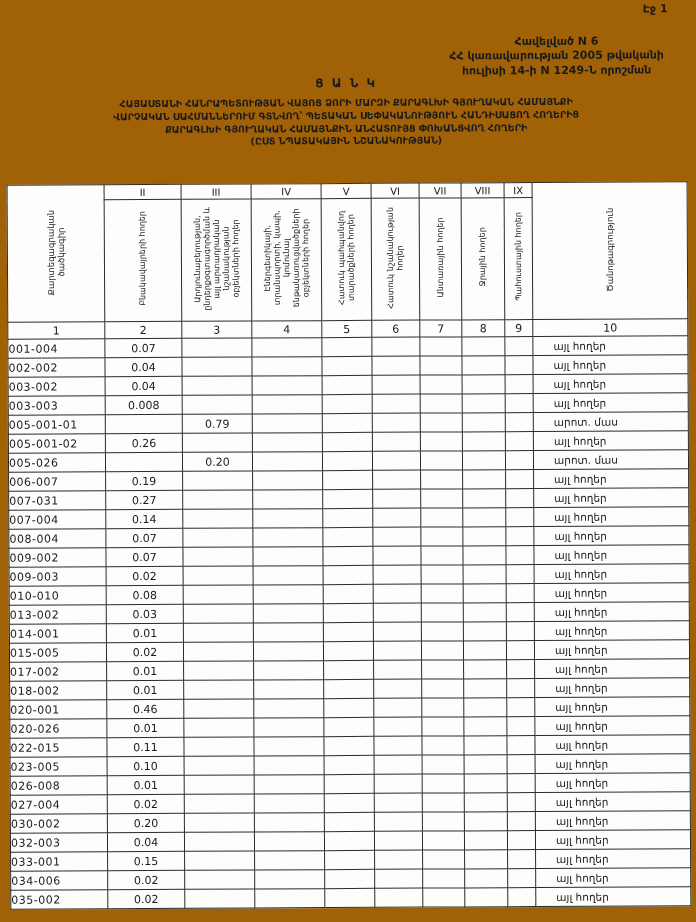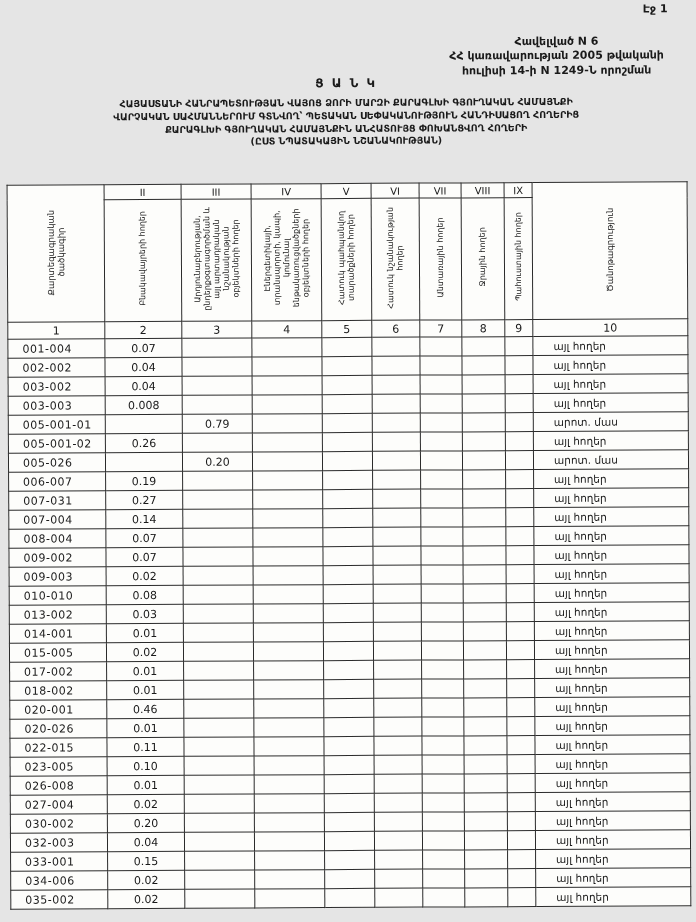--- a/index.html
+++ b/index.html
@@ -2,21 +2,21 @@
 <html><head>
 <meta charset="utf-8">
 <style>
   * { box-sizing: border-box; margin: 0; padding: 0; }
   html, body { background: #ffffff; }
   body { font-family: "DejaVu Sans", sans-serif; color: #1a1a1a; }
   .page {
     position: relative;
     width: 696px;
     height: 922px;
-    background: #e5e5e5;
+    background: #a16207;
     overflow: hidden;
   }
   .tilt {
     position: absolute;
     inset: 0;
     transform: rotate(-0.3deg);
     transform-origin: 50% 50%;
   }
   .page-number {
     position: absolute;
@@ -86,21 +86,21 @@
     text-align: center;
   }
   .vh.tall { max-height: 132px; font-size: 8.5px; }
   .numbers-row th { height: 17px; font-size: 11px; font-weight: bold; }
   .land-table tbody td {
     height: 19px;
     font-size: 11px;
     vertical-align: middle;
     white-space: nowrap;
   }
-  .land-table tbody td.c1 { text-align: left; padding-left: 14px; letter-spacing: 0.5px; }
+  .land-table tbody td.c1 { text-align: left; letter-spacing: 0.5px; }
   .land-table tbody td.c2, .land-table tbody td.c3, .land-table tbody td.c4,
   .land-table tbody td.c5, .land-table tbody td.c6, .land-table tbody td.c7,
   .land-table tbody td.c8, .land-table tbody td.c9 { text-align: center; }
   .land-table tbody td.c10 { text-align: left; padding-left: 20px; font-size: 10.5px; }
 </style>
 </head>
 <body>
 
 <div class="page">
   <div class="tilt">

